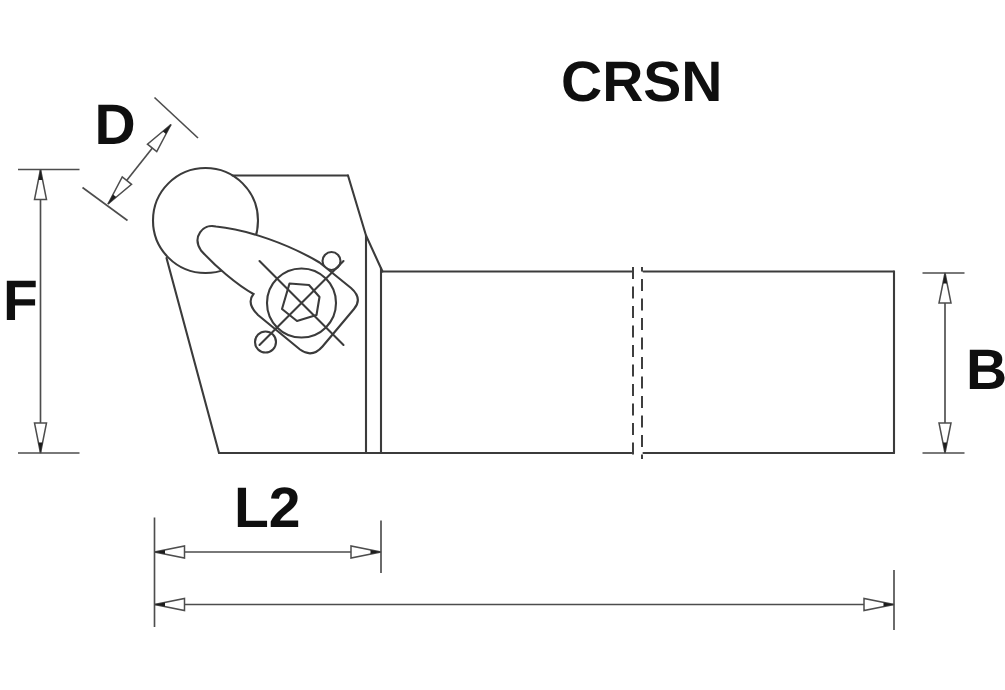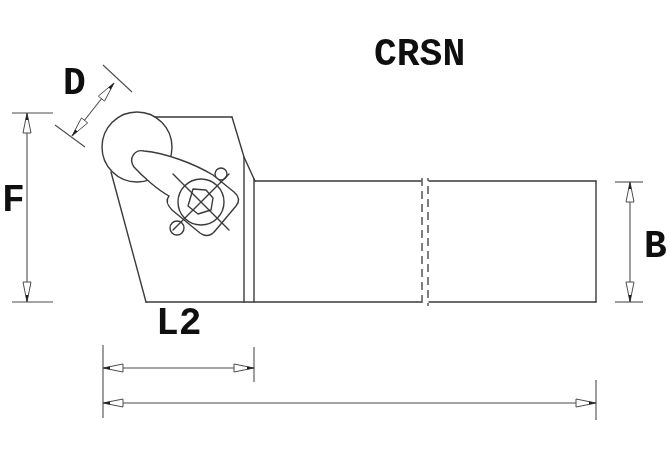--- a/index.html
+++ b/index.html
@@ -1,20 +1,20 @@
 <!DOCTYPE html>
 <html><head>
 <meta charset="utf-8">
 <style>
   html,body{margin:0;padding:0;background:#ffffff;}
   #stage{
     position:relative;
     width:670px;height:460px;
     background:#ffffff;
-    font-family:Liberation Mono, monospace;
+    font-family:Liberation Sans, sans-serif;
     overflow:hidden;
   }
   #drawing-svg{position:absolute;left:0;top:0;}
   .dim-label{
     position:absolute;
     font-weight:bold;
     font-size:38px;
     line-height:1;
     color:#0f0f0f;
     white-space:nowrap;
@@ -127,16 +127,16 @@
   </svg>
 
   <div class="dim-label" style="left:374px;top:36px;">CRSN</div>
 
   <div class="dim-label" style="left:63px;top:65px;">D</div>
 
   <div class="dim-label" style="left:2px;top:182px;">F</div>
 
   <div class="dim-label" style="left:644px;top:228px;">B</div>
 
-  <div class="dim-label" style="left:156px;top:305px;">L2</div>
+  <div class="dim-label" style="left:156px;top:320px;">L2</div>
 
 
 </div>
 
 </body></html>

